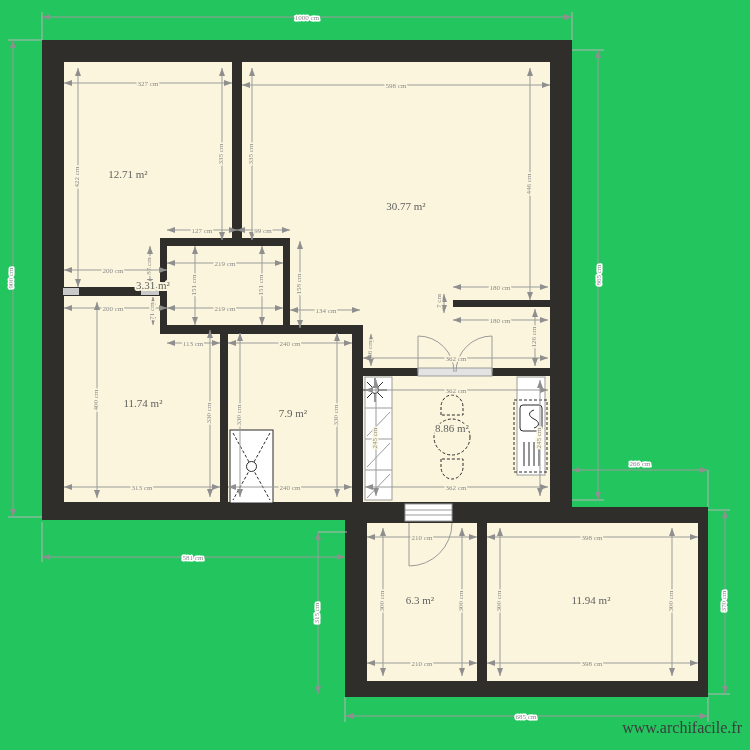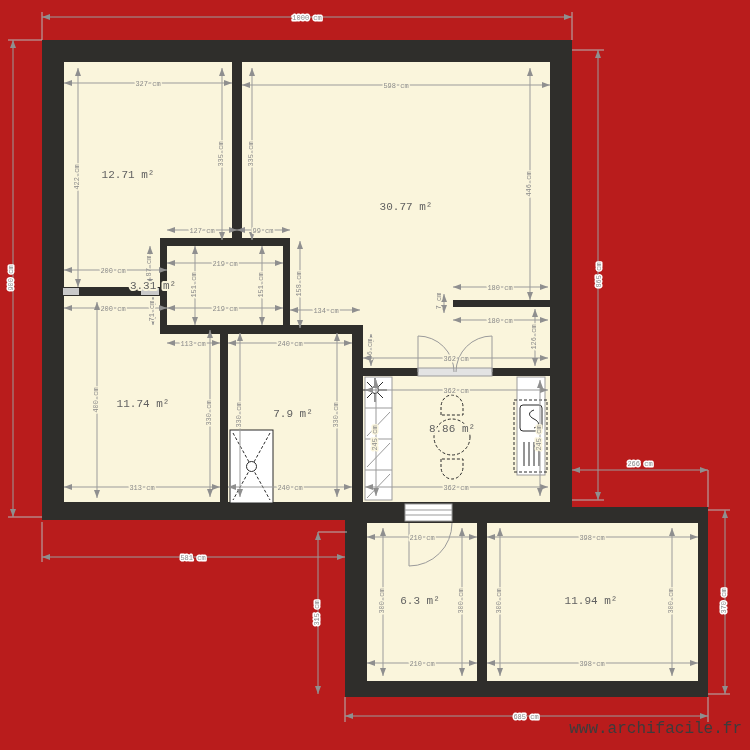--- a/index.html
+++ b/index.html
@@ -1,17 +1,17 @@
 <!DOCTYPE html>
 <html><head>
 <meta charset="utf-8">
 <style>
   html,body{margin:0;padding:0;background:#fff;}
-  .stage{position:relative;width:750px;height:750px;background:#b91c1c;overflow:hidden;
-         font-family:Liberation Mono, monospace;}
+  .stage{position:relative;width:750px;height:750px;background:#22c55e;overflow:hidden;
+         font-family:Liberation Serif, serif;}
   svg{display:block;}
   .wall{fill:#2f2e2b;}
   .floor{fill:#faf5dc;}
   .open{fill:#c9c9c9;}
   .dl{stroke:#9b9b9b;stroke-width:1;fill:none;}
   .ext{stroke:#b5b5b5;stroke-width:1;fill:none;}
   .fx{stroke:#2a2a2a;stroke-width:1;fill:none;}
   .fxg{stroke:#9b9b9b;stroke-width:1;fill:none;}
   .dash{stroke-dasharray:3,2;}
   text{text-anchor:middle;}

